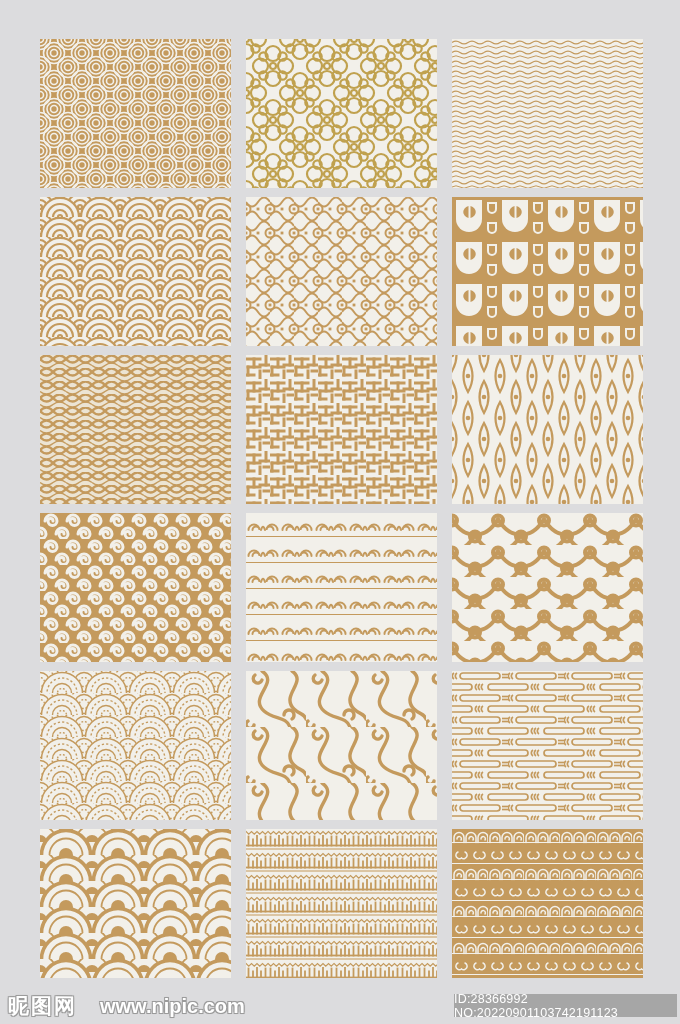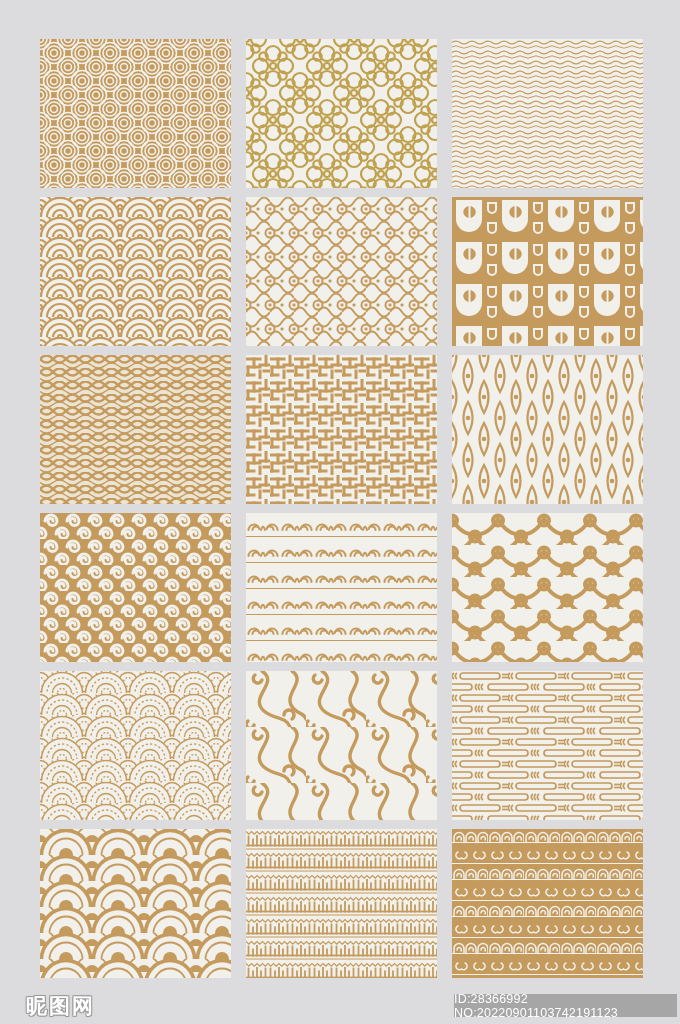--- a/index.html
+++ b/index.html
@@ -18,21 +18,21 @@
   
   .gs{stroke:var(--gold);fill:none}
   .os{stroke:var(--gold-olive);fill:none}
   .ws{stroke:var(--tile-white);fill:none}
   .gf{fill:var(--gold);stroke:none}
   .wf{fill:var(--tile-white);stroke:none}
   .fan{fill:var(--tile-white);stroke:var(--gold)}
   .bgG{fill:var(--gold)} .bgW{fill:var(--tile-white)} .bgT{fill:var(--braid-bg)}
   
   .wm{position:absolute;left:0;top:978px;width:680px;height:46px}
-  .logo{position:absolute;left:26px;top:14px;display:flex;align-items:baseline;gap:23px;white-space:nowrap}
+  .logo{position:absolute;left:8px;top:14px;display:flex;align-items:baseline;gap:23px;white-space:nowrap}
   .logo-cn{font-size:21px;font-weight:bold;letter-spacing:2px;color:var(--wm-text);
     text-shadow:-1px -1px 0 var(--wm-outline),1px -1px 0 var(--wm-outline),
                 -1px 1px 0 var(--wm-outline),1px 1px 0 var(--wm-outline),
                 0 0 2px var(--wm-outline)}
   .logo-url{font-size:20px;font-weight:bold;color:var(--wm-text);
     text-shadow:-1px -1px 0 var(--wm-outline),1px -1px 0 var(--wm-outline),
                 -1px 1px 0 var(--wm-outline),1px 1px 0 var(--wm-outline),
                 0 0 2px var(--wm-outline)}
   .idbox{position:absolute;right:3px;top:16px;width:223px;height:23px;
     background:var(--id-badge-bg);color:#fff;font-size:12.5px;
@@ -380,15 +380,16 @@
   <figure class="tile" title="White lace scroll bands on gold">
     <svg viewBox="0 0 191 149" preserveAspectRatio="none">
         <rect width="191" height="149" fill="url(#p18)"></rect>
       </svg>
   </figure>
 </main>
 
 <footer class="wm">
   <div class="logo">
     <span class="logo-cn">昵图网</span>
+    <span class="logo-url">www.nipic.com</span>
   </div>
   <div class="idbox">ID:28366992 NO:20220901103742191123</div>
 </footer>
 
 </body></html>

